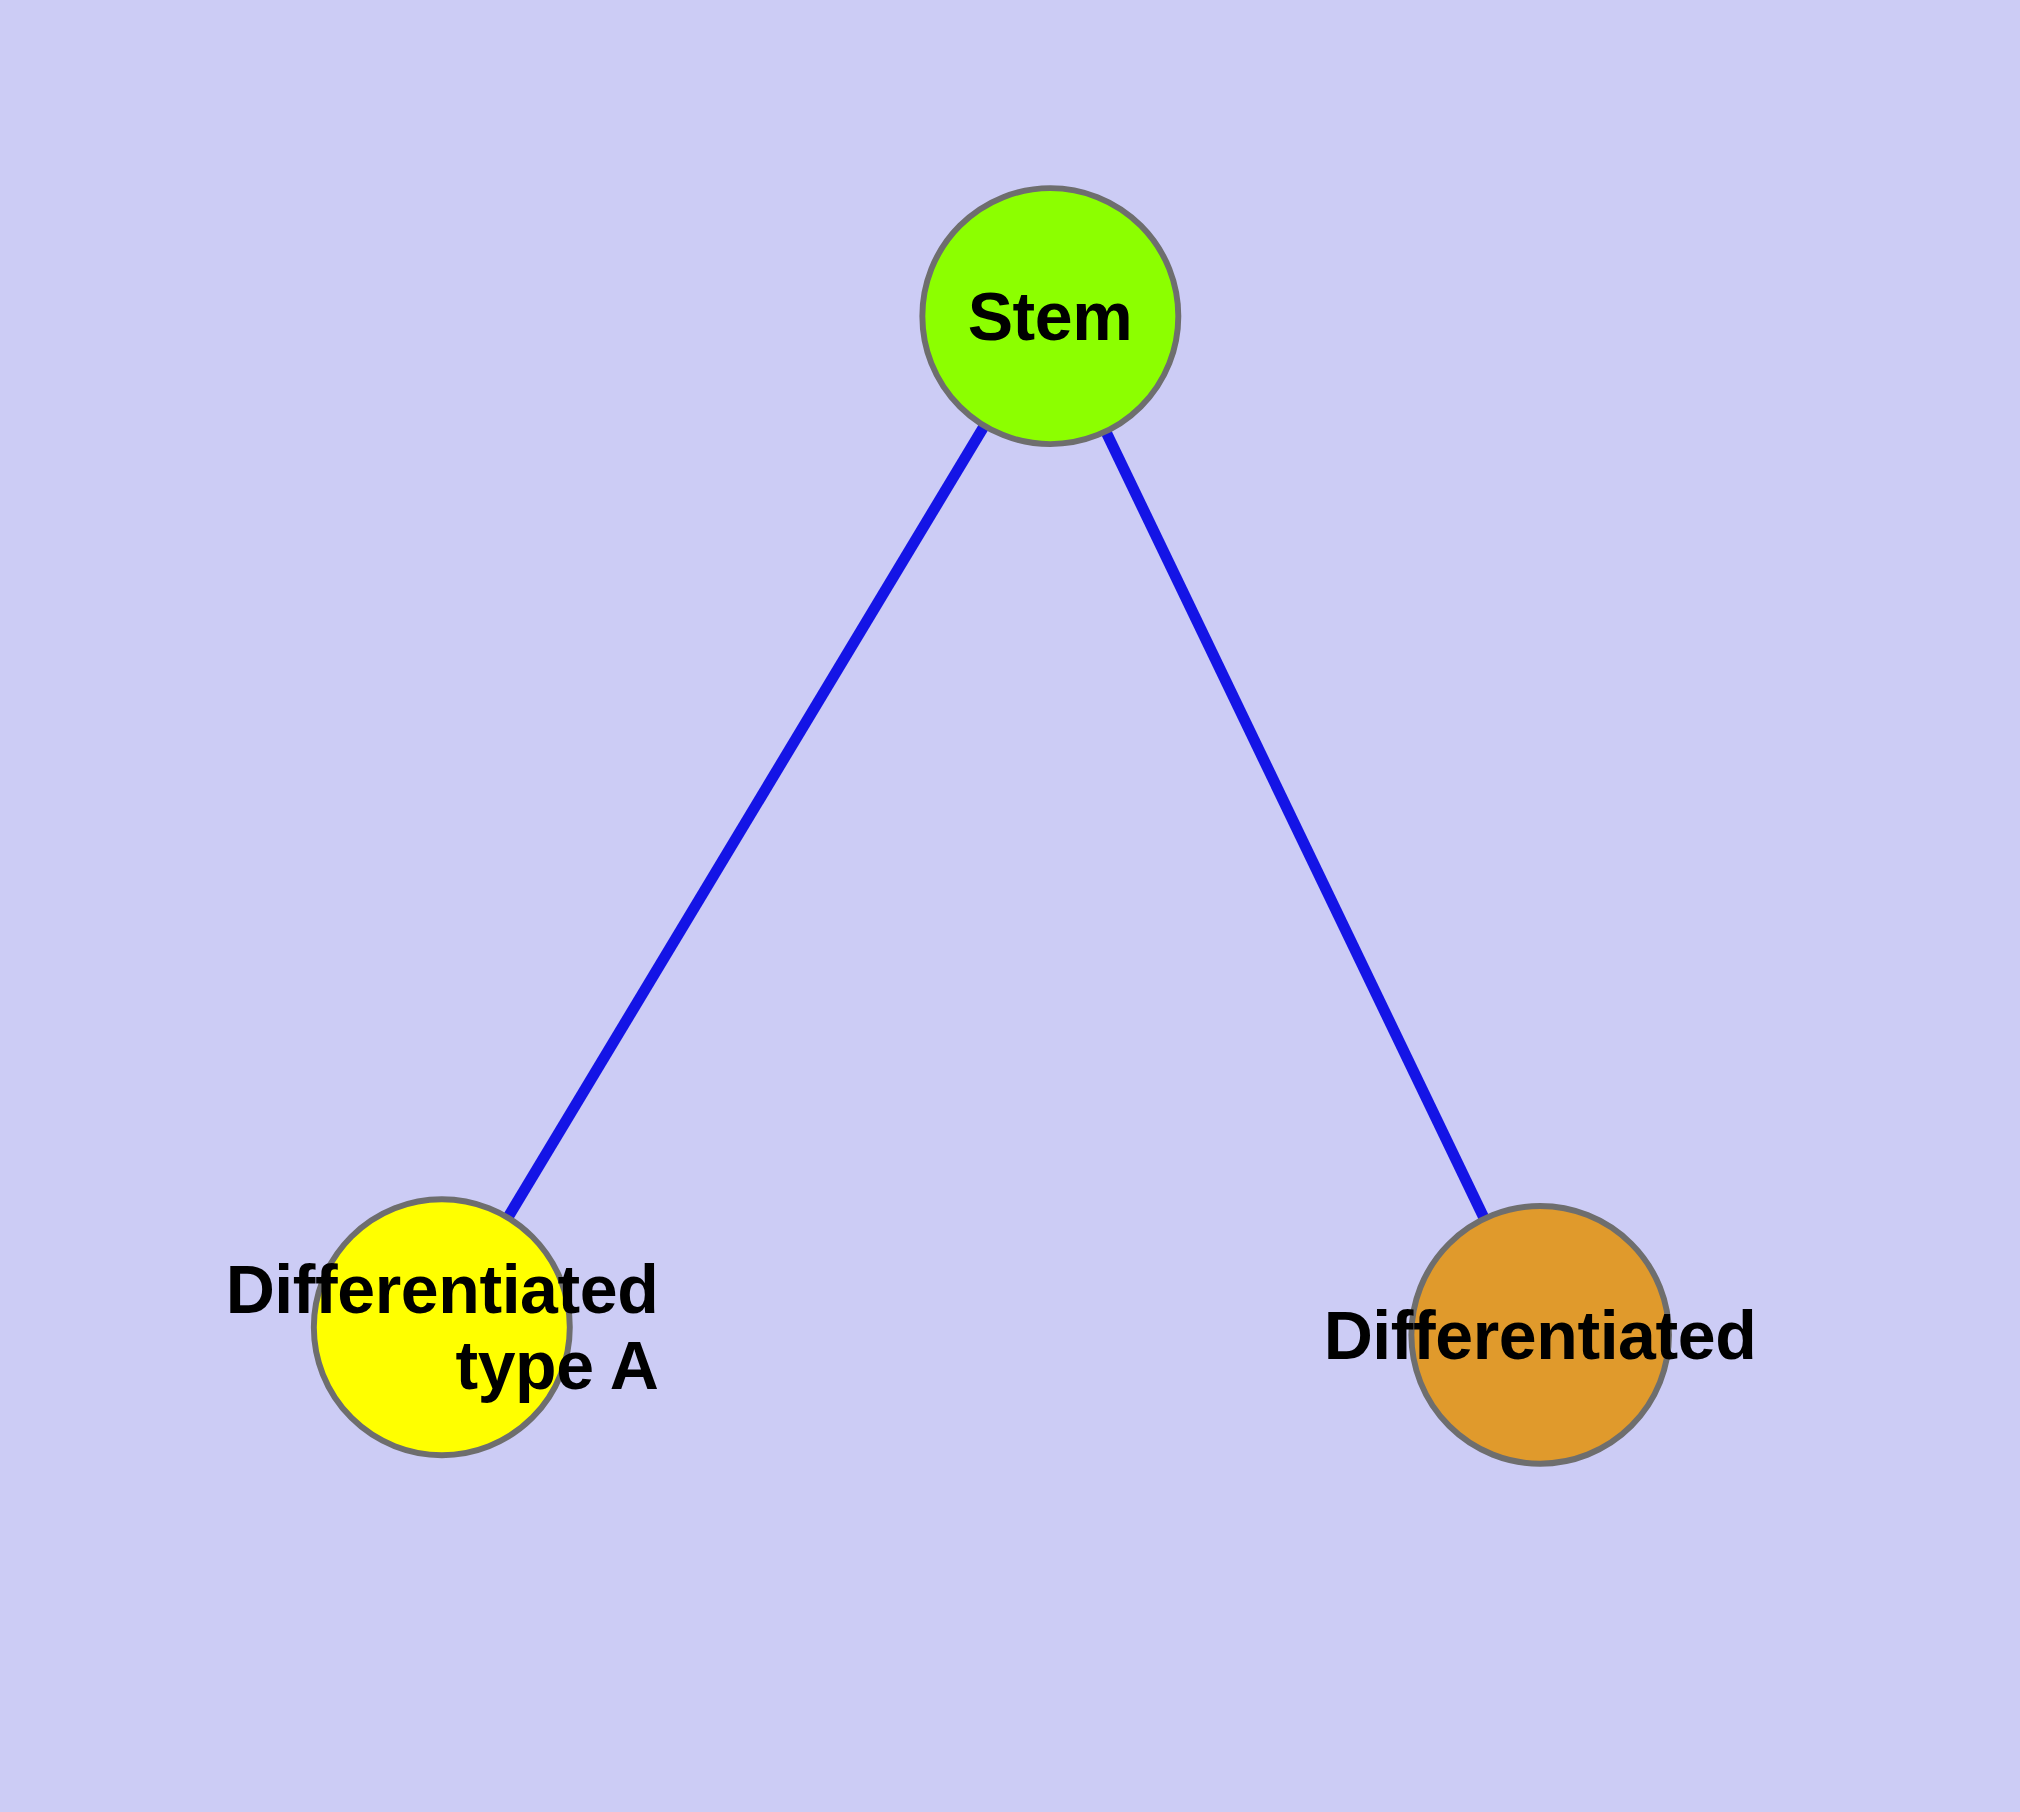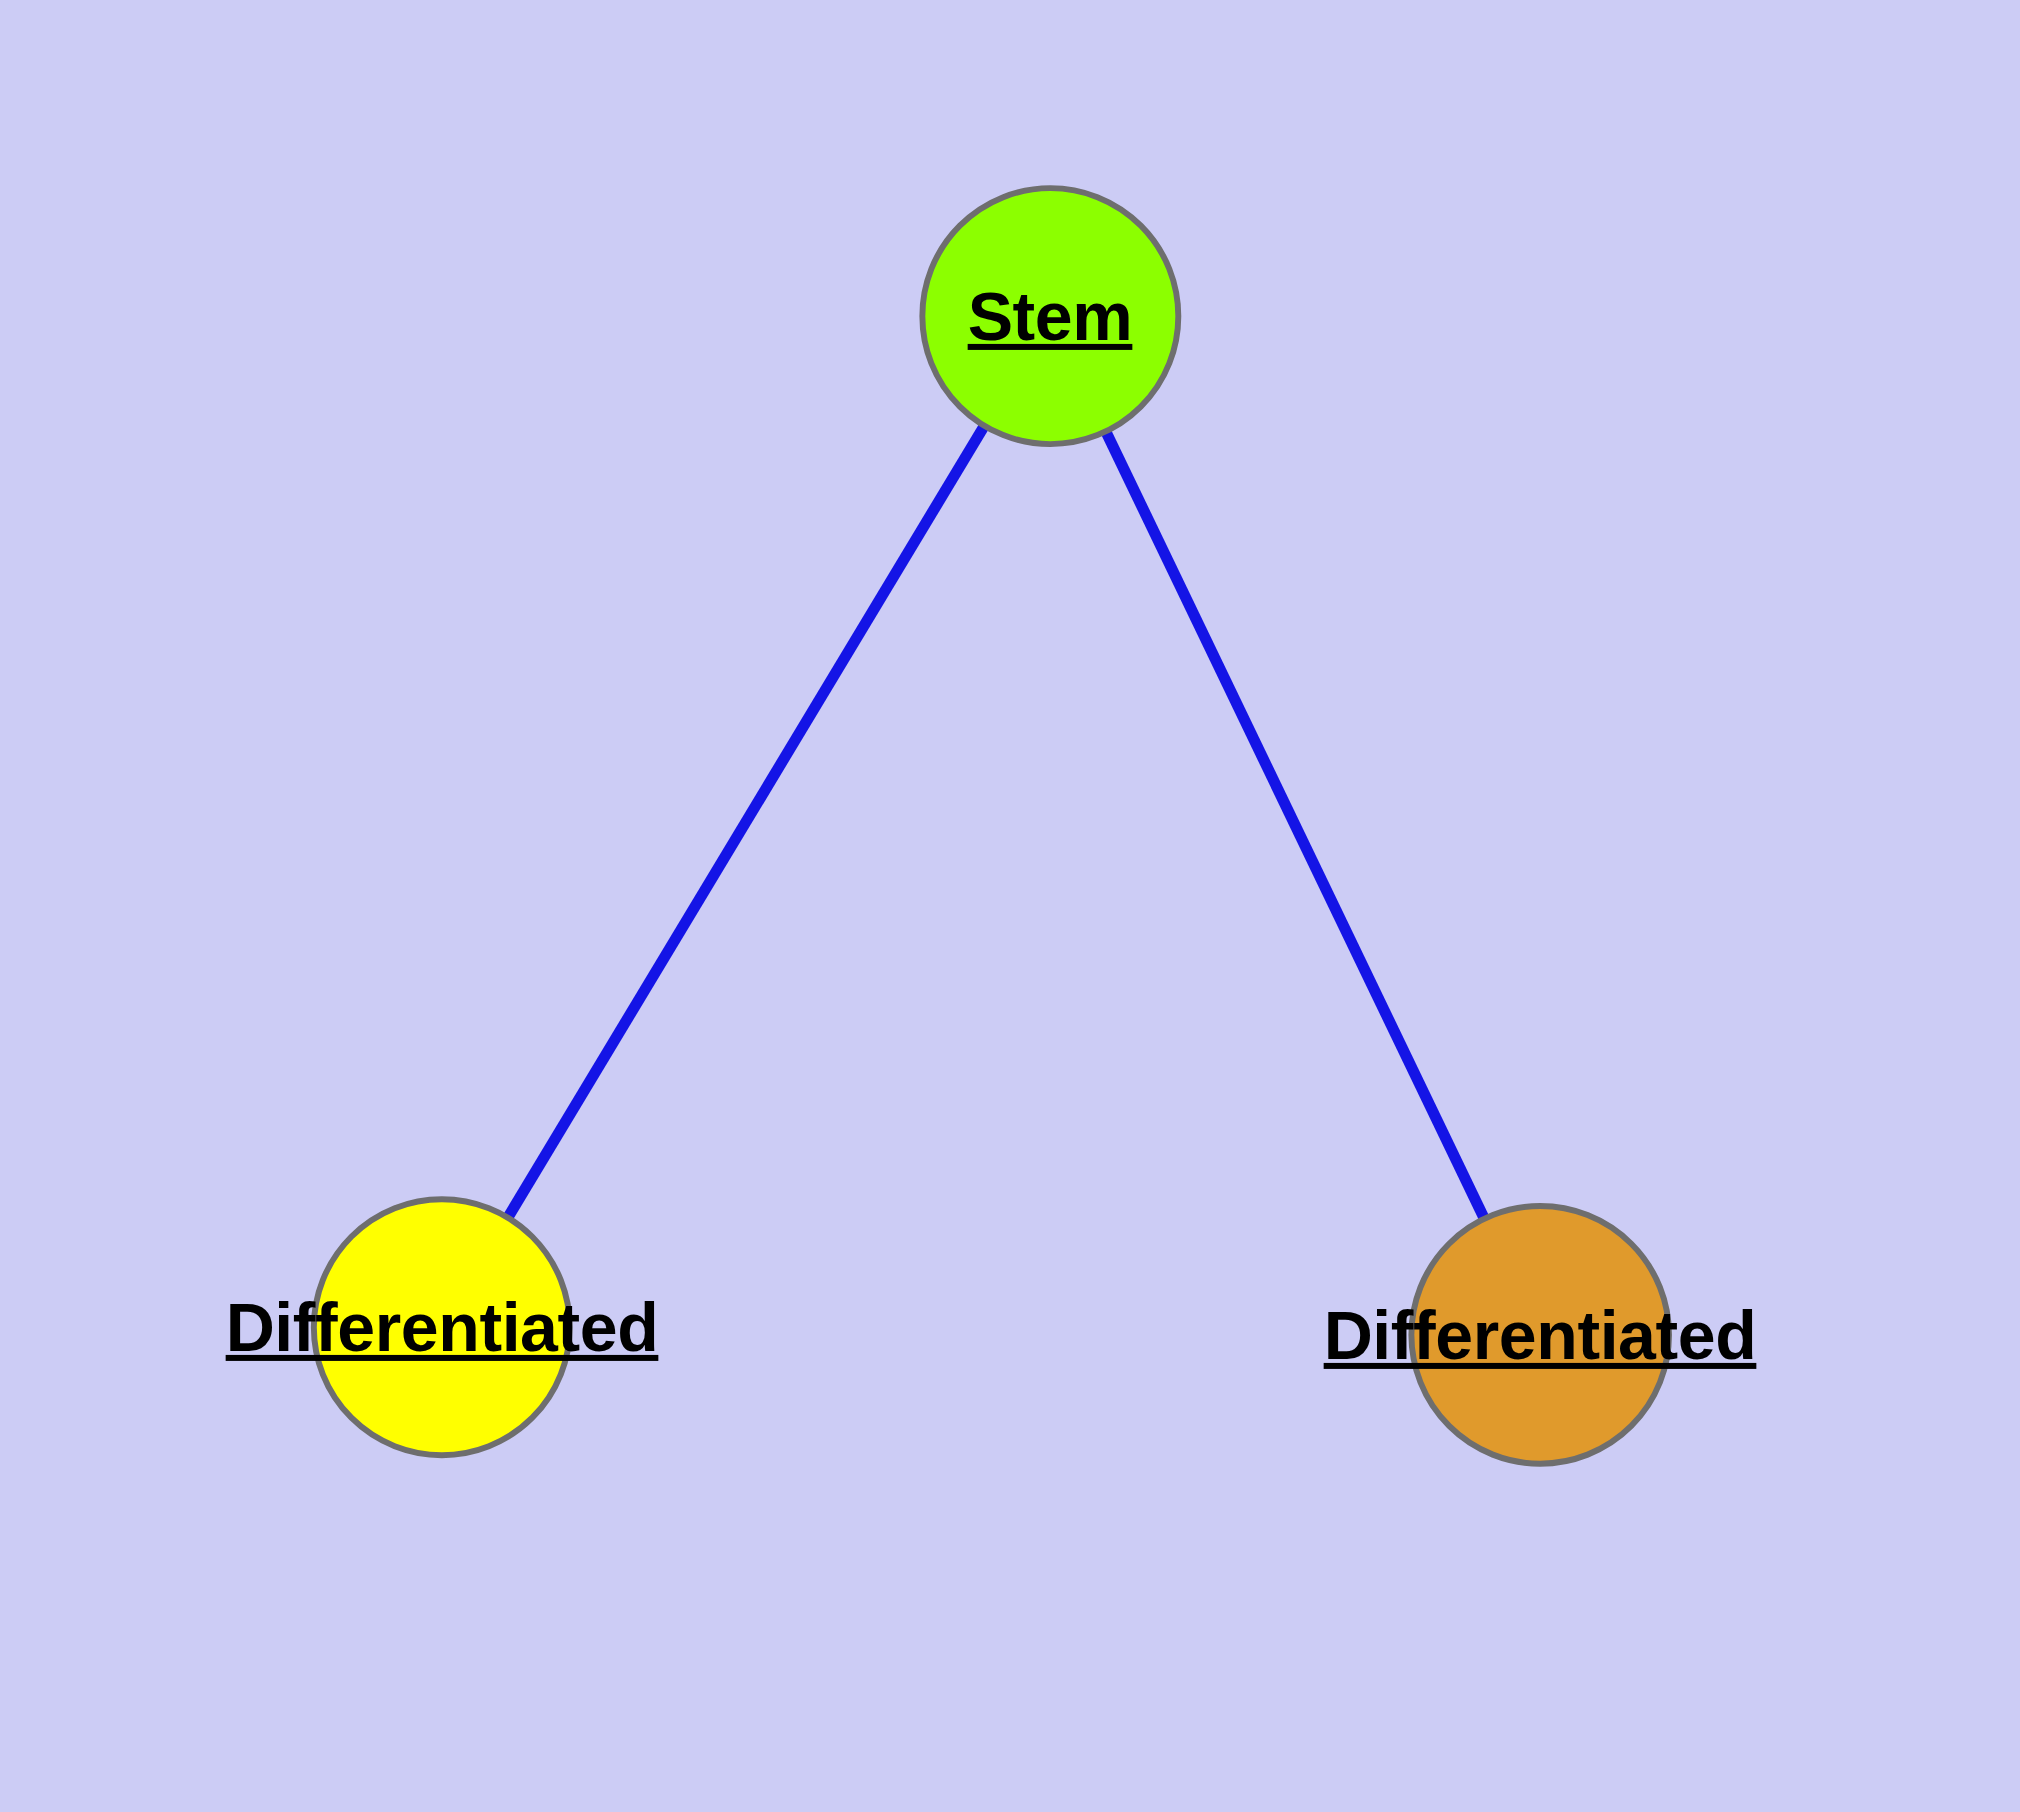--- a/index.html
+++ b/index.html
@@ -33,21 +33,20 @@
     position: absolute;
     color: #000000;
     font-weight: bold;
     font-family: "Liberation Sans", sans-serif;
     text-align: right;
     white-space: pre;
     line-height: 1.12;
     letter-spacing: -0.4px;
     transform: translate(-50%, -50%);
     pointer-events: none;
-    text-decoration: underline;
   }
 </style>
 </head>
 <body>
 
 <div id="canvas" style="width: 2021px; height: 1812px;">
 
   <div id="bg-rect" style="background: rgb(204, 204, 245);"></div>
 
   <svg id="graph-svg" viewBox="0 0 2384 2138" xmlns="http://www.w3.org/2000/svg">
@@ -57,18 +56,18 @@
       </g>
     <g id="node-layer">
         <circle cx="1239" cy="373" r="151" fill="#8cff00" stroke="#6e6e6e" stroke-width="7"></circle>
         <circle cx="521" cy="1566" r="151" fill="#ffff00" stroke="#6e6e6e" stroke-width="7"></circle>
         <circle cx="1817" cy="1575" r="152" fill="#e09a2c" stroke="#6e6e6e" stroke-width="7"></circle>
       </g>
   </svg>
 
   <div id="label-layer">
       <div class="node-label" style="left: 1050px; top: 316px; font-size: 68px; color: rgb(0, 0, 0);"><div>Stem</div></div>
-      <div class="node-label" style="left: 442px; top: 1327px; font-size: 68px; color: rgb(0, 0, 0);"><div>Differentiated</div></div>
+      <div class="node-label" style="left: 442px; top: 1327px; font-size: 68px; color: rgb(0, 0, 0);"><div>Differentiated</div><div>type A</div></div>
       <div class="node-label" style="left: 1540px; top: 1335px; font-size: 68px; color: rgb(0, 0, 0);"><div>Differentiated</div></div>
     </div>
 
 </div>
 
 
 </body></html>

